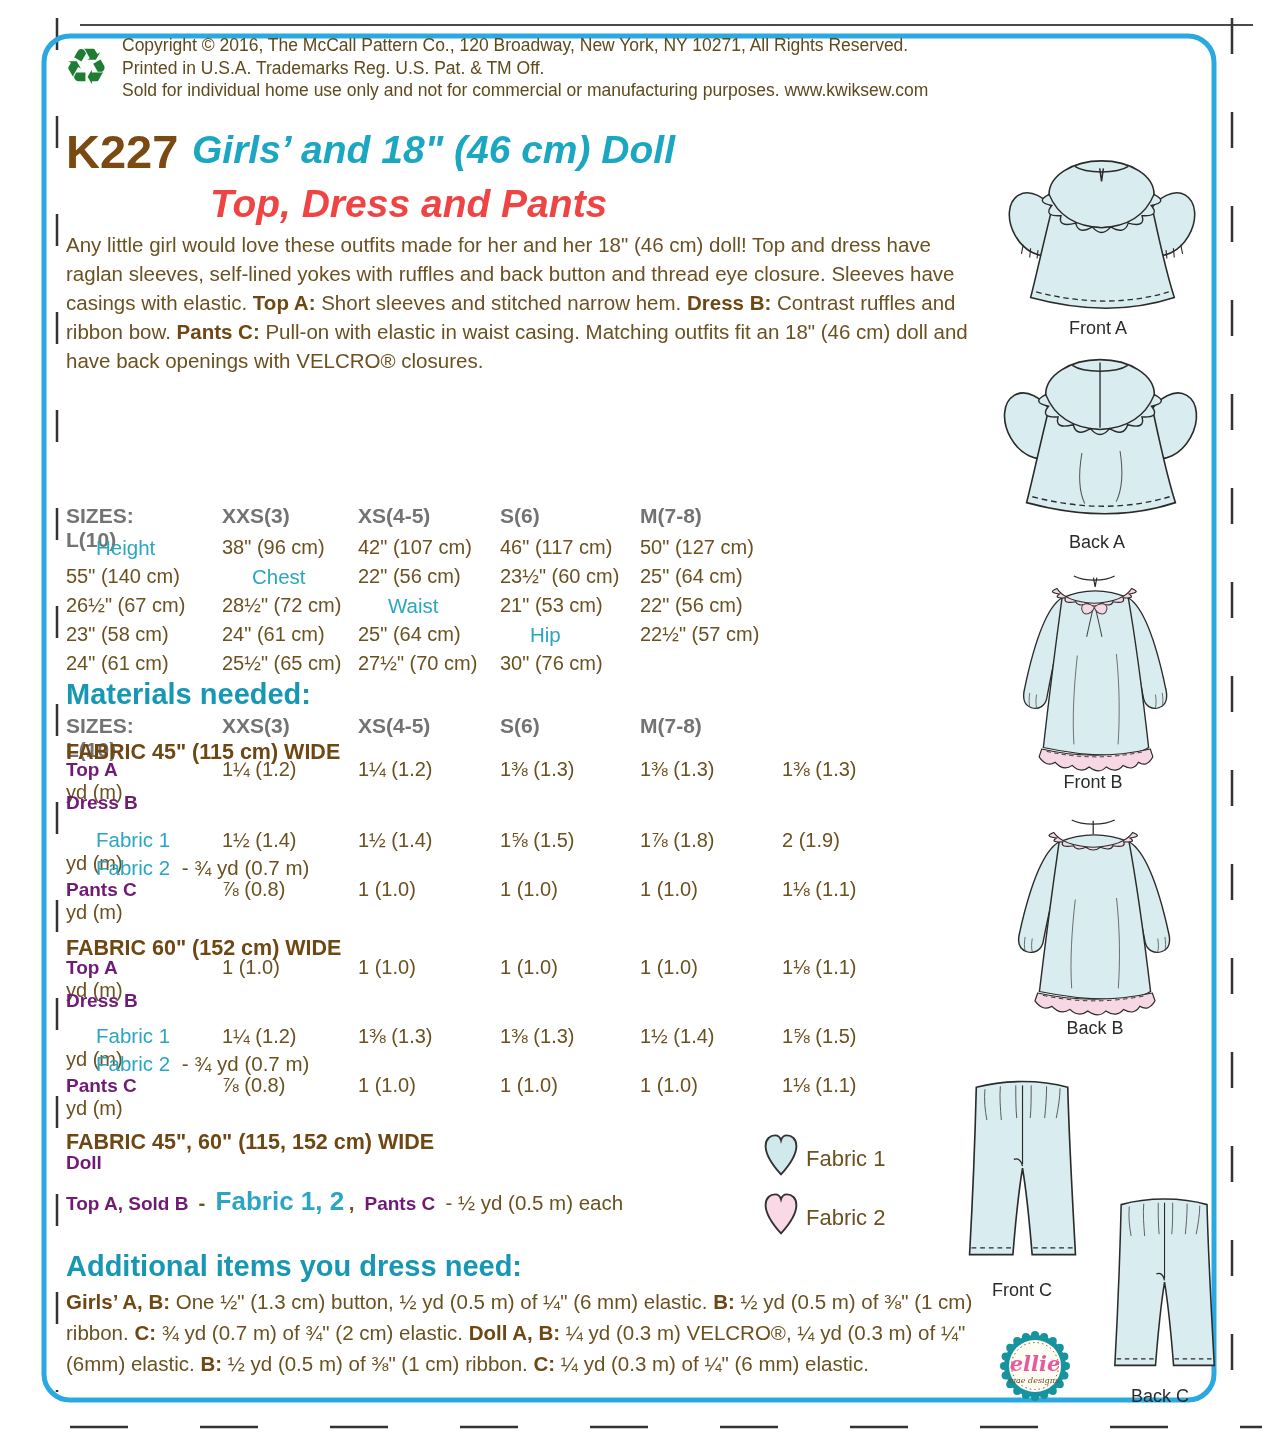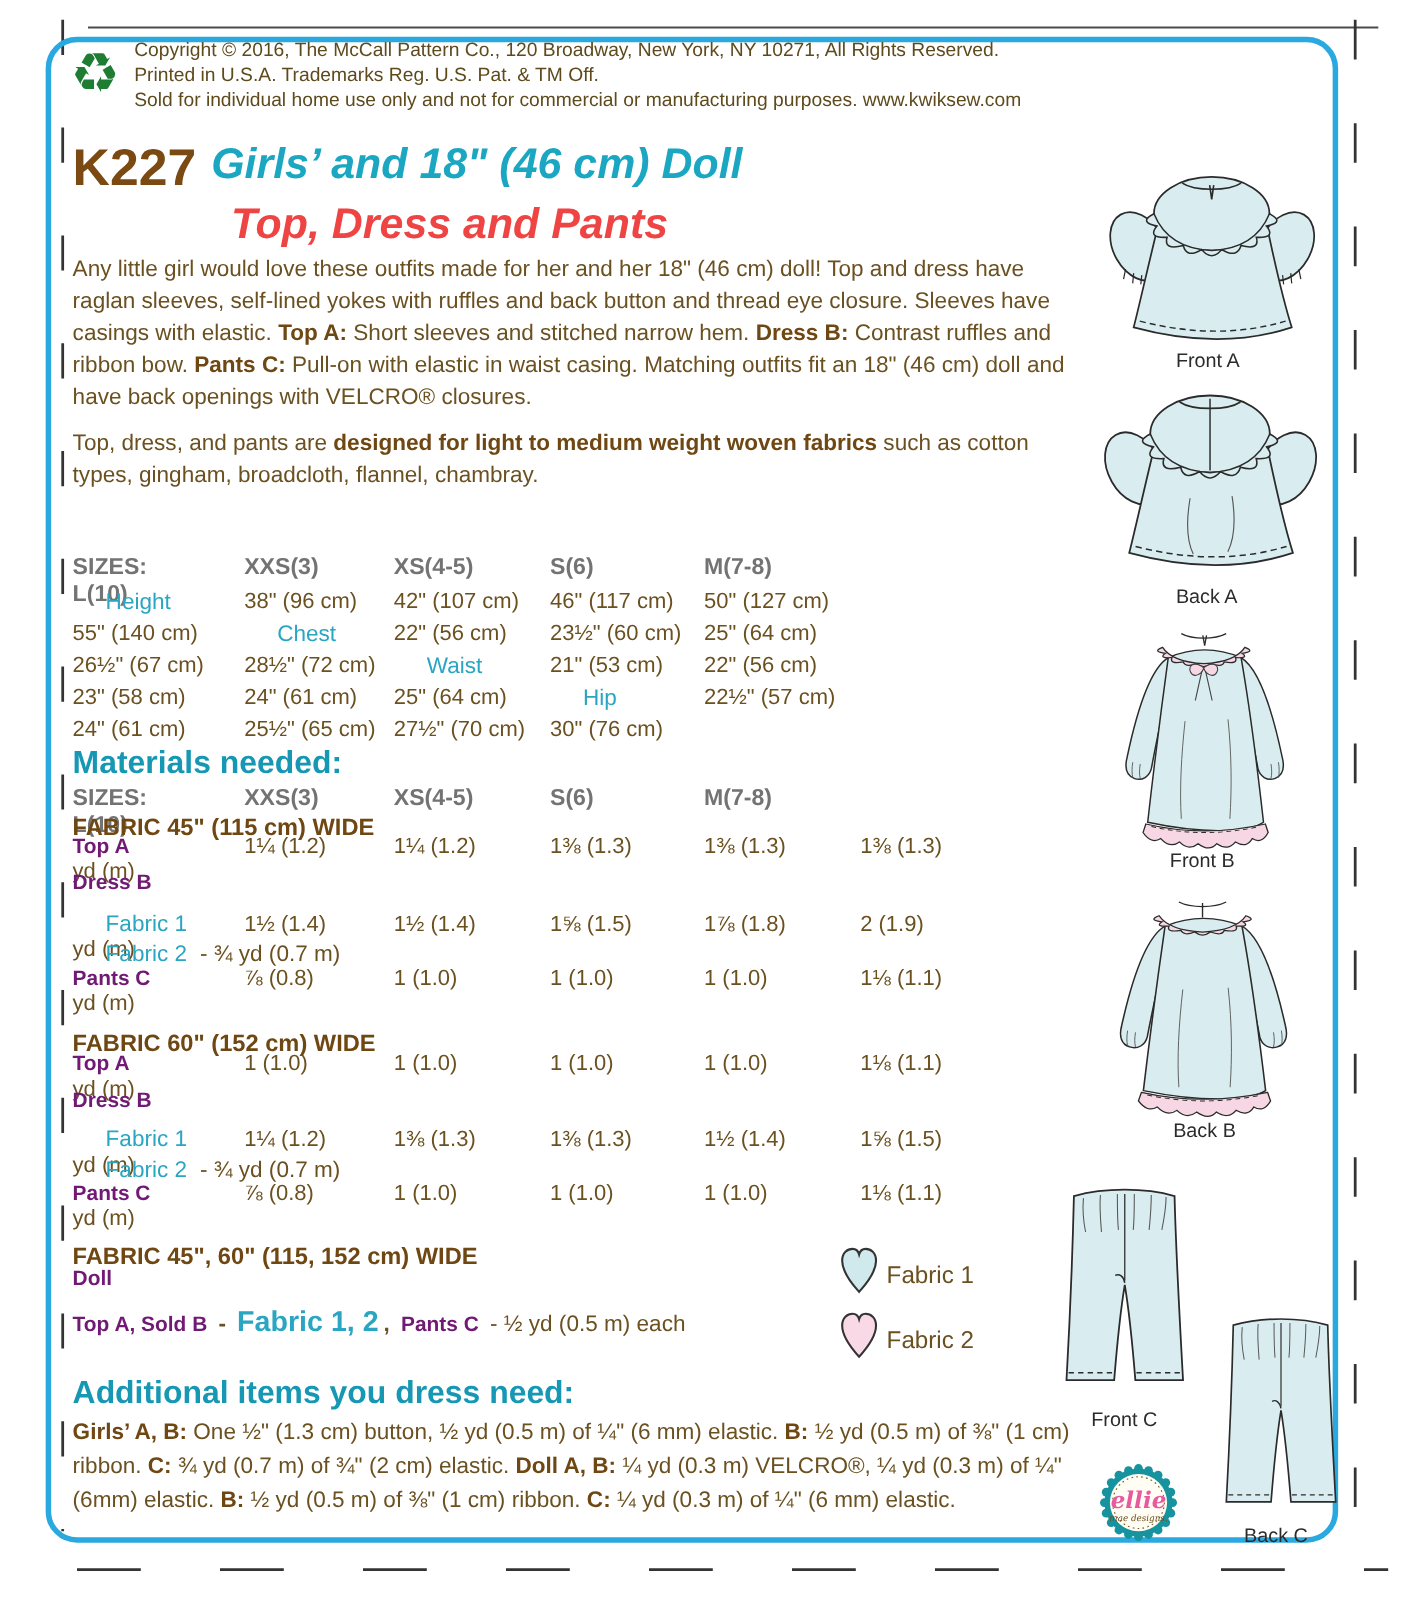--- a/index.html
+++ b/index.html
@@ -47,21 +47,20 @@
     <div>Copyright © 2016, The McCall Pattern Co., 120 Broadway, New York, NY 10271, All Rights Reserved.</div>
     <div>Printed in U.S.A. Trademarks Reg. U.S. Pat. &amp; TM Off.</div>
     <div>Sold for individual home use only and not for commercial or manufacturing purposes. www.kwiksew.com</div>
   </div>
   <div class="abs pattern-no">K227</div>
   <div class="abs title1">Girls’ and 18" (46 cm) Doll</div>
   <div class="abs title2">Top, Dress and Pants</div>
 
   <div class="abs para" style="top:230px"><span>Any little girl would love these outfits made for her and her 18" (46 cm) doll! Top and dress have raglan sleeves, self-lined yokes with ruffles and back button and thread eye closure. Sleeves have casings with elastic. </span><b>Top A:</b><span> Short sleeves and stitched narrow hem. </span><b>Dress B:</b><span> Contrast ruffles and ribbon bow. </span><b>Pants C:</b><span> Pull-on with elastic in waist casing. Matching outfits fit an 18" (46 cm) doll and have back openings with VELCRO® closures.</span></div>
 
-  <div class="abs para" style="top:388px"><span>Top, dress, and pants are </span><b>designed for light to medium weight woven fabrics</b><span> such as cotton types, gingham, broadcloth, flannel, chambray.</span></div>
 
   <div class="abs grid5 sizes-row" style="left:66px;top:504px">
     <span>SIZES:</span>
     <span>XXS(3)</span>
     <span>XS(4-5)</span>
     <span>S(6)</span>
     <span>M(7-8)</span>
     <span>L(10)</span>
   </div>
   <div class="abs grid5" style="left:66px;top:533px;line-height:29px">

